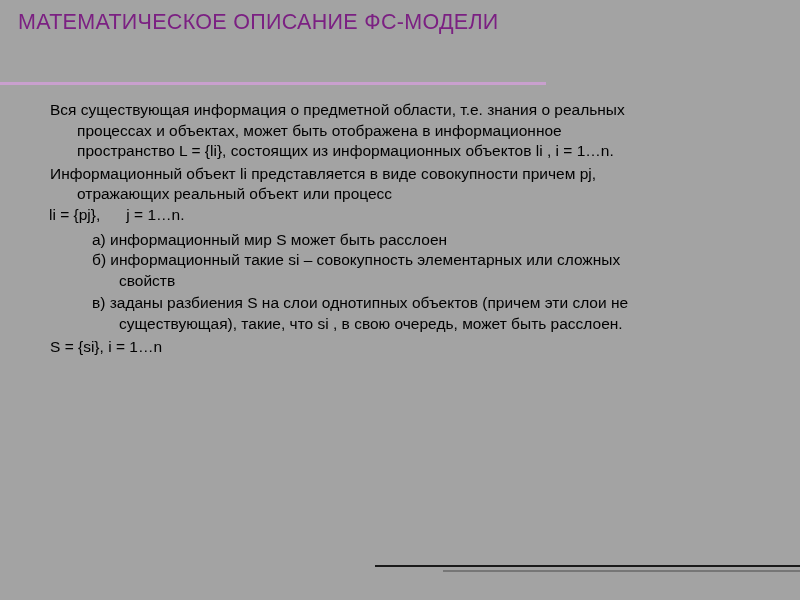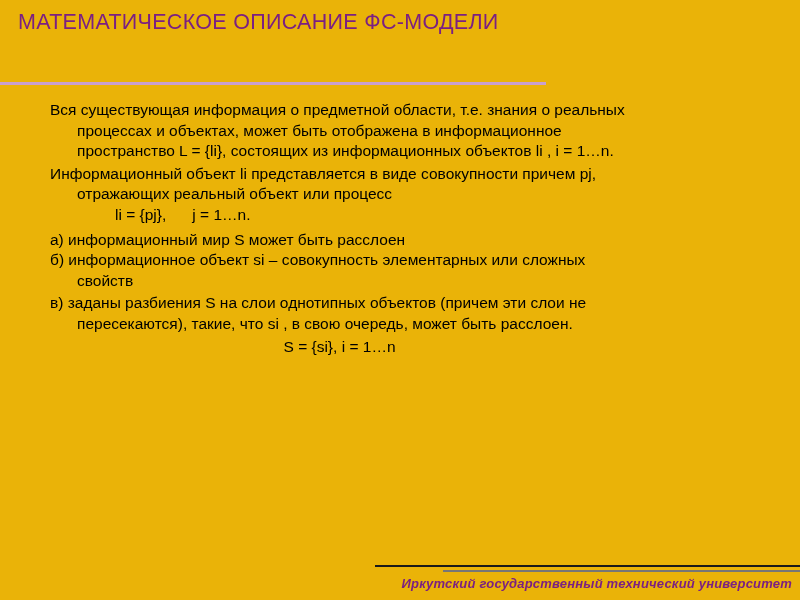--- a/index.html
+++ b/index.html
@@ -12,21 +12,21 @@
     background: #ffffff;
     font-family: "Liberation Sans", sans-serif;
     overflow: hidden;
     position: relative;
   }
 
   #slide {
     position: relative;
     width: 800px;
     height: 600px;
-    background: #eab308;
+    background: #a3a3a3;
   }
 
   
   #title-block {
     position: absolute;
     left: 18px;
     top: 10px;
     width: 740px;
   }
   #slide-title {
@@ -70,29 +70,28 @@
   
   .p-hang {
     padding-left: 77px;
     text-indent: -27px;
     padding-right: 110px;
   }
   
   .p-flush {
     padding-left: 50px;
     padding-right: 110px;
-    text-align: center;
   }
   
   .p-formula {
-    padding-left: 115px;
+    padding-left: 49px;
   }
   
   .p-item {
-    padding-left: 77px;
+    padding-left: 119px;
     text-indent: -27px;
     padding-right: 100px;
   }
 
   .gap-sm { height: 2px; }
 
   .tab-gap {
     display: inline-block;
     width: 26px;
   }
@@ -152,30 +151,29 @@
       <span>li = {pj},</span><span class="tab-gap"></span><span>j = 1…n.</span>
     </p>
 
     <div class="gap-sm"></div>
 
 
     <div class="gap-sm"></div>
 
     <p class="para p-item">а) информационный мир S может быть расслоен</p>
 
-    <p class="para p-item">б) информационное объект si – совокупность элементарных или сложных свойств</p>
+    <p class="para p-item">б) информационный такие si – совокупность элементарных или сложных свойств</p>
 
     <div class="gap-sm"></div>
 
-    <p class="para p-item">в) заданы разбиения S на слои однотипных объектов (причем эти слои не пересекаются), такие, что si , в свою очередь, может быть расслоен.</p>
+    <p class="para p-item">в) заданы разбиения S на слои однотипных объектов (причем эти слои не существующая), такие, что si , в свою очередь, может быть расслоен.</p>
 
     <div class="gap-sm"></div>
 
     <p class="para p-flush">S = {si}, i = 1…n</p>
 
 
   </div>
 
   <div id="footer-rule-1"></div>
   <div id="footer-rule-2"></div>
-  <div id="footer-text">Иркутский государственный технический университет</div>
 
 </div>
 
 </body></html>

